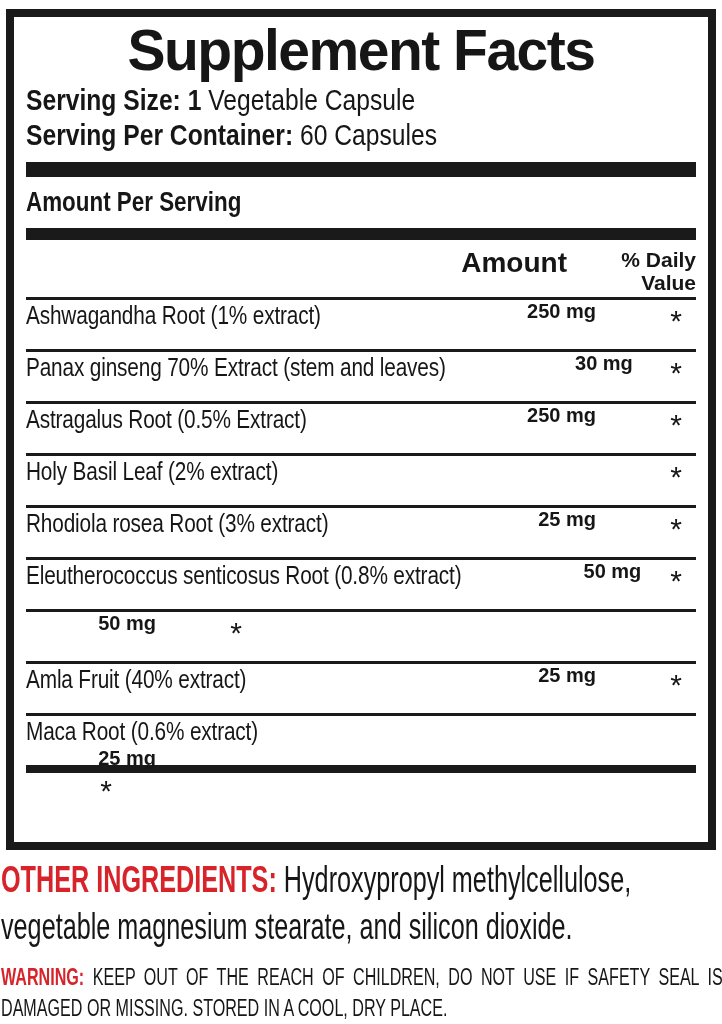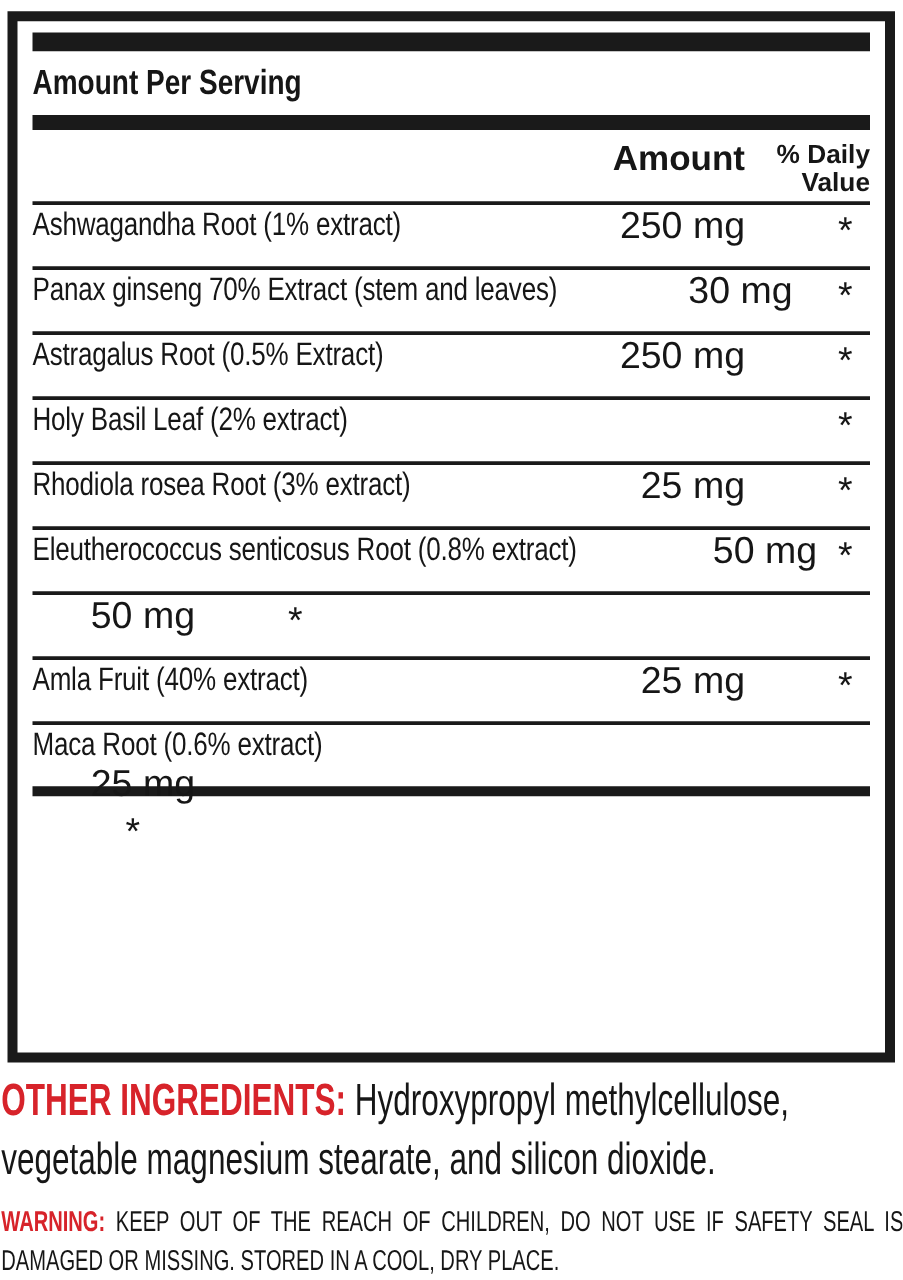--- a/index.html
+++ b/index.html
@@ -39,53 +39,63 @@
   .bar-1 { height:15px; margin-top:9px; }
   .bar-2 { height:12px; }
   .bar-3 { height:8px; }
 
   .aps { padding:9px 0 10px; font-size:28px; font-weight:bold; line-height:32px; }
 
   .hdr-row {
     display:flex; align-items:flex-start;
     height:60px; border-bottom:3px solid #1a1a1a;
     padding-top:8px;
+    gap:29px;
   }
   .hdr-spacer { flex:1; }
   .hdr-amount { width:130px; text-align:right; font-size:28px; font-weight:bold; line-height:30px; }
   .hdr-dv { width:100px; text-align:right; font-size:21px; font-weight:bold; line-height:23px; }
 
   .row {
     display:flex; align-items:flex-start;
     height:52px; border-bottom:3px solid #1a1a1a;
   }
   .row:last-child { border-bottom:none; height:49px;flex-direction:column; }
   .row .name { flex:1; font-size:26px; letter-spacing:-0.2px; overflow:visible; }
-  .row .amt  { width:130px; text-align:right; font-size:30px; font-weight:normal; white-space:nowrap; }
+  .row .amt  { width:130px; text-align:right; font-size:20px; font-weight:bold; white-space:nowrap; }
   .row .dv   { width:100px; text-align:right; }
   .row .dv span { display:inline-block; margin-right:14px; font-size:30px; transform:translateY(4px); }
 
   .dv-note { padding:10px 0; font-size:27px; font-weight:bold; line-height:34px; }
 
   
   .footer {
     position:absolute; left:1px; top:856px;
     width:1031px;
     transform:scaleX(0.70); transform-origin:0 0;
   }
   .other-par { font-size:36px; line-height:47px; margin-bottom:12px; }
   .warning-par { font-size:23px; line-height:31px; text-align:justify; }
   .red { color:#d7232a; font-weight:bold; }
 </style>
 </head>
 <body>
 
 <div class="facts-box">
 
+  <div class="sf-title">Supplement Facts</div>
 
+  <div class="serving-block">
+    <div class="serving-line">
+      <span class="c85"><b>Serving Size: 1</b><span> Vegetable Capsule</span></span>
+    </div>
+    <div class="serving-line">
+      <span class="c85"><b>Serving Per Container:</b><span> 60 Capsules</span></span>
+    </div>
+  </div>
 
   <div class="bar bar-1"></div>
 
   <div class="aps">
     <span class="c80">Amount Per Serving</span>
   </div>
 
   <div class="bar bar-2"></div>
 
   <div class="hdr-row">

